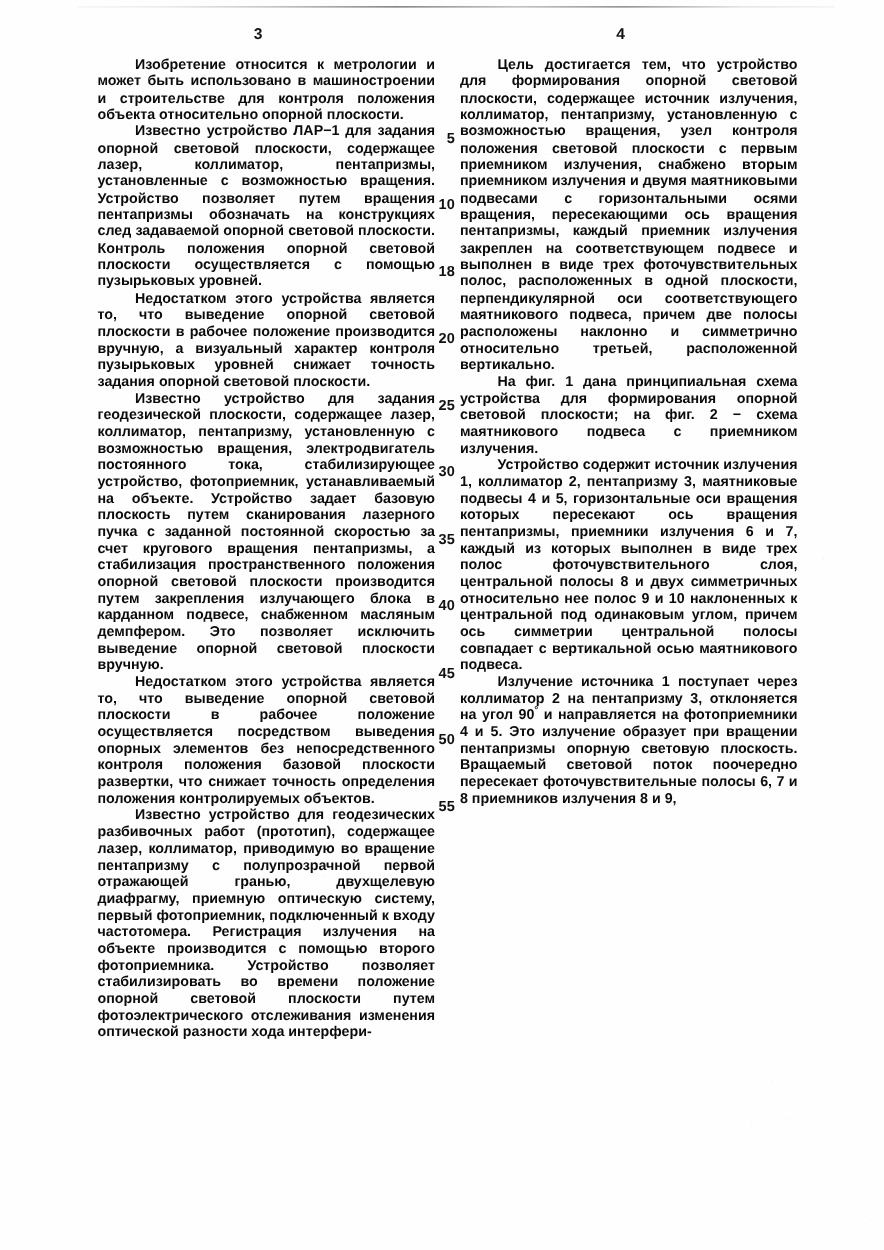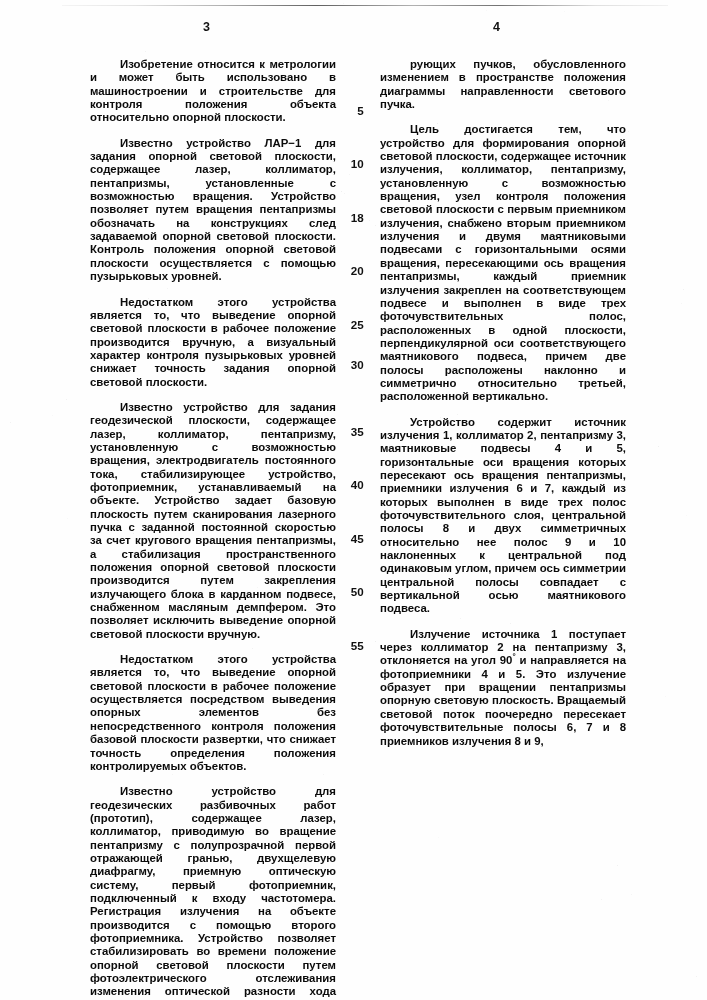--- a/index.html
+++ b/index.html
@@ -69,21 +69,21 @@
     line-height: 13.35px;
     text-align: justify;
     text-justify: inter-word;
     color: #0b0b0b;
     font-weight: 700;
   }
   .col-left  { left: 78px; }
   .col-right { left: 368px; }
 
   .col p {
-    margin: 12px;
+    margin: 0;
     text-indent: 30px;
     text-align: justify;
   }
   
 
   sup.deg {
     font-size: 8px;
     vertical-align: super;
     line-height: 0;
   }
@@ -131,33 +131,33 @@
   <div class="col col-left" id="col-left">
       <p>Изобретение относится к метрологии и может быть использовано в машиностроении и строительстве для контроля положения объекта относительно опорной плоскости.</p>
       <p>Известно устройство ЛАР−1 для задания опорной световой плоскости, содержащее лазер, коллиматор, пентапризмы, установленные с возможностью вращения. Устройство позволяет путем вращения пентапризмы обозначать на конструкциях след задаваемой опорной световой плоскости. Контроль положения опорной световой плоскости осуществляется с помощью пузырьковых уровней.</p>
       <p>Недостатком этого устройства является то, что выведение опорной световой плоскости в рабочее положение производится вручную, а визуальный характер контроля пузырьковых уровней снижает точность задания опорной световой плоскости.</p>
       <p>Известно устройство для задания геодезической плоскости, содержащее лазер, коллиматор, пентапризму, установленную с возможностью вращения, электродвигатель постоянного тока, стабилизирующее устройство, фотоприемник, устанавливаемый на объекте. Устройство задает базовую плоскость путем сканирования лазерного пучка с заданной постоянной скоростью за счет кругового вращения пентапризмы, а стабилизация пространственного положения опорной световой плоскости производится путем закрепления излучающего блока в карданном подвесе, снабженном масляным демпфером. Это позволяет исключить выведение опорной световой плоскости вручную.</p>
       <p>Недостатком этого устройства является то, что выведение опорной световой плоскости в рабочее положение осуществляется посредством выведения опорных элементов без непосредственного контроля положения базовой плоскости развертки, что снижает точность определения положения контролируемых объектов.</p>
       <p>Известно устройство для геодезических разбивочных работ (прототип), содержащее лазер, коллиматор, приводимую во вращение пентапризму с полупрозрачной первой отражающей гранью, двухщелевую диафрагму, приемную оптическую систему, первый фотоприемник, подключенный к входу частотомера. Регистрация излучения на объекте производится с помощью второго фотоприемника. Устройство позволяет стабилизировать во времени положение опорной световой плоскости путем фотоэлектрического отслеживания изменения оптической разности хода интерфери-</p>
     </div>
 
   <div class="col col-right" id="col-right">
-      <p>рующих пучков, обусловленного изменением в пространстве положения диаграммы направленности светового пучка.</p>
       <p>Цель достигается тем, что устройство для формирования опорной световой плоскости, содержащее источник излучения, коллиматор, пентапризму, установленную с возможностью вращения, узел контроля положения световой плоскости с первым приемником излучения, снабжено вторым приемником излучения и двумя маятниковыми подвесами с горизонтальными осями вращения, пересекающими ось вращения пентапризмы, каждый приемник излучения закреплен на соответствующем подвесе и выполнен в виде трех фоточувствительных полос, расположенных в одной плоскости, перпендикулярной оси соответствующего маятникового подвеса, причем две полосы расположены наклонно и симметрично относительно третьей, расположенной вертикально.</p>
+      <p>На фиг. 1 дана принципиальная схема устройства для формирования опорной световой плоскости; на фиг. 2 − схема маятникового подвеса с приемником излучения.</p>
       <p>Устройство содержит источник излучения 1, коллиматор 2, пентапризму 3, маятниковые подвесы 4 и 5, горизонтальные оси вращения которых пересекают ось вращения пентапризмы, приемники излучения 6 и 7, каждый из которых выполнен в виде трех полос фоточувствительного слоя, центральной полосы 8 и двух симметричных относительно нее полос 9 и 10 наклоненных к центральной под одинаковым углом, причем ось симметрии центральной полосы совпадает с вертикальной осью маятникового подвеса.</p>
       <p>Излучение источника 1 поступает через коллиматор 2 на пентапризму 3, отклоняется на угол 90<sup class="deg">°</sup> и направляется на фотоприемники 4 и 5. Это излучение образует при вращении пентапризмы опорную световую плоскость. Вращаемый световой поток поочередно пересекает фоточувствительные полосы 6, 7 и 8 приемников излучения 8 и 9,</p>
     </div>
 
   <div class="gutter" id="gutter">
       <div class="line-no" style="top: 58px;">5</div>
       <div class="line-no" style="top: 111px;">10</div>
       <div class="line-no" style="top: 165px;">18</div>
       <div class="line-no" style="top: 218px;">20</div>
       <div class="line-no" style="top: 272px;">25</div>
-      <div class="line-no" style="top: 312px;">30</div>
+      <div class="line-no" style="top: 325px;">30</div>
       <div class="line-no" style="top: 379px;">35</div>
       <div class="line-no" style="top: 432px;">40</div>
       <div class="line-no" style="top: 486px;">45</div>
       <div class="line-no" style="top: 539px;">50</div>
       <div class="line-no" style="top: 593px;">55</div>
     </div>
 
 <div class="speck" style="left: 199.268px; top: 466.473px; opacity: 0.29;"></div>
     <div class="speck" style="left: 467.333px; top: 531.796px; opacity: 0.35;"></div>
     <div class="speck" style="left: 101.684px; top: 956.402px; opacity: 0.42;"></div>

